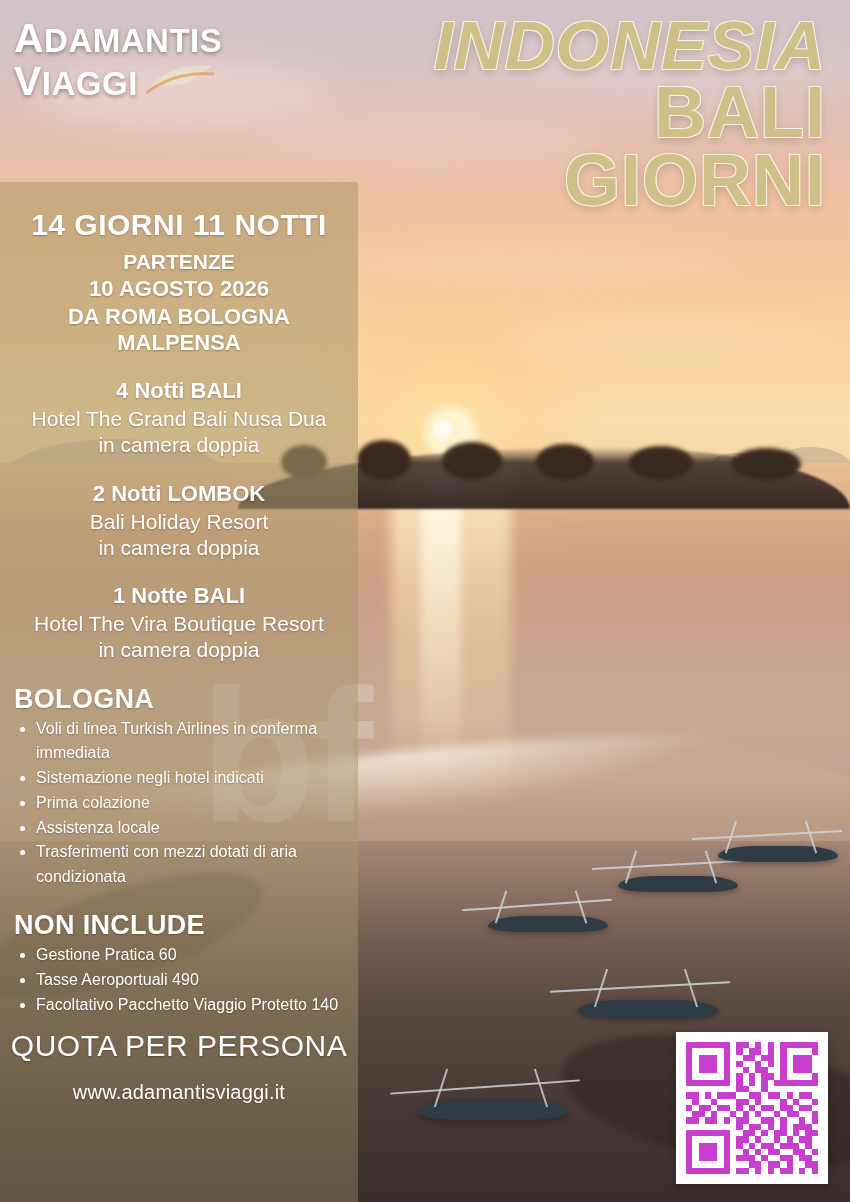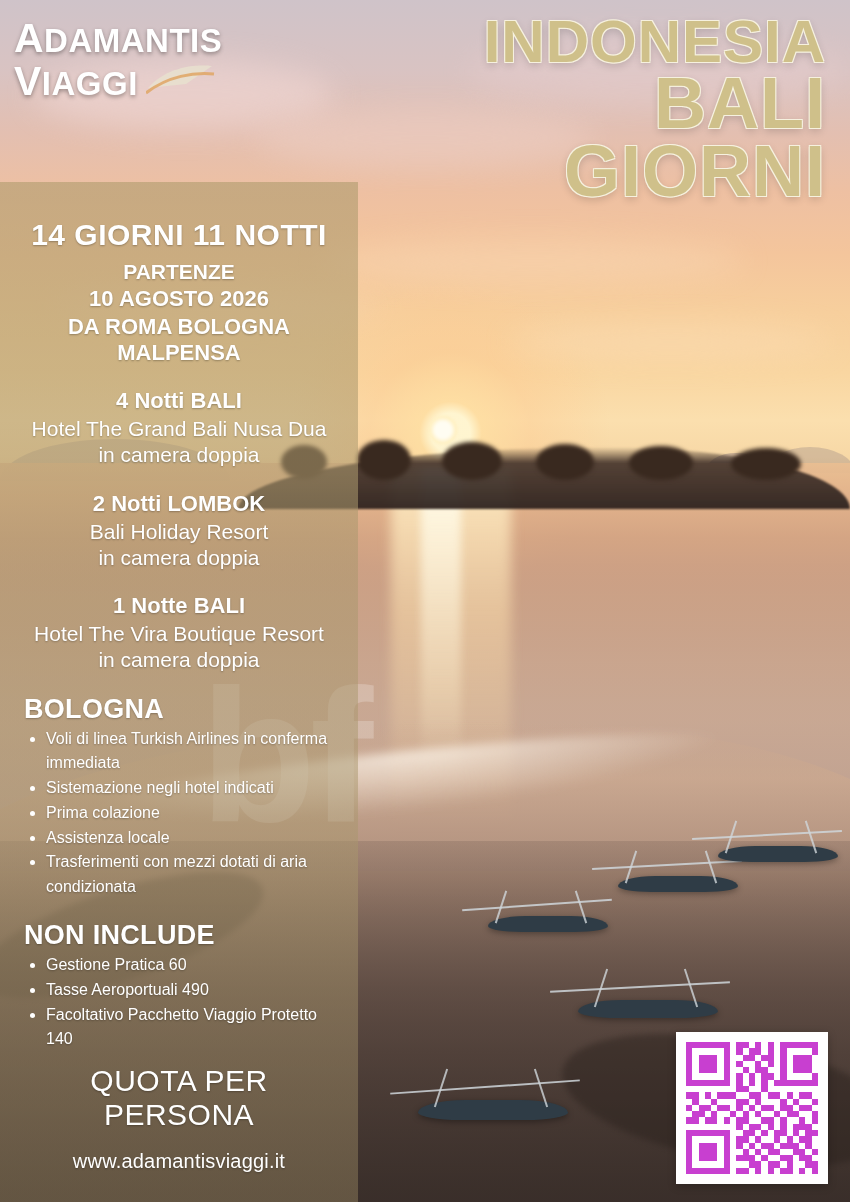--- a/index.html
+++ b/index.html
@@ -212,21 +212,21 @@
 
   
   .panel {
     position: absolute;
     left: 0;
     top: 182px;
     width: 358px;
     bottom: 0;
     background: linear-gradient(to bottom, rgba(176,156,110,0.62) 0%, rgba(170,152,110,0.55) 40%, rgba(168,150,108,0.5) 70%, rgba(150,132,96,0.45) 100%);
     color: #ffffff;
-    padding: 10px;
+    padding: 0;
     box-sizing: border-box;
   }
 
   
   .logo {
     position: absolute;
     left: 14px;
     top: 18px;
     width: 210px;
     color: #ffffff;
@@ -268,21 +268,21 @@
     font-weight: bold;
     letter-spacing: 1px;
     color: #cfc08a;
     text-shadow:
       -1px -1px 0 #f6f1df,
        1px -1px 0 #f6f1df,
       -1px  1px 0 #f6f1df,
        1px  1px 0 #f6f1df,
        0 3px 8px rgba(0,0,0,.18);
   }
-  .title .t1 { font-size: 60px; }
+  .title .t1 { font-size: 69px; font-style: italic; }
   .title .t2 { font-size: 72px; }
   .title .t3 { font-size: 72px; }
 
   
   .panel-inner {
     padding: 26px 6px 10px 6px;
     text-align: center;
     text-shadow: 0 1px 2px rgba(0,0,0,.28);
   }
   .hdr-days {

